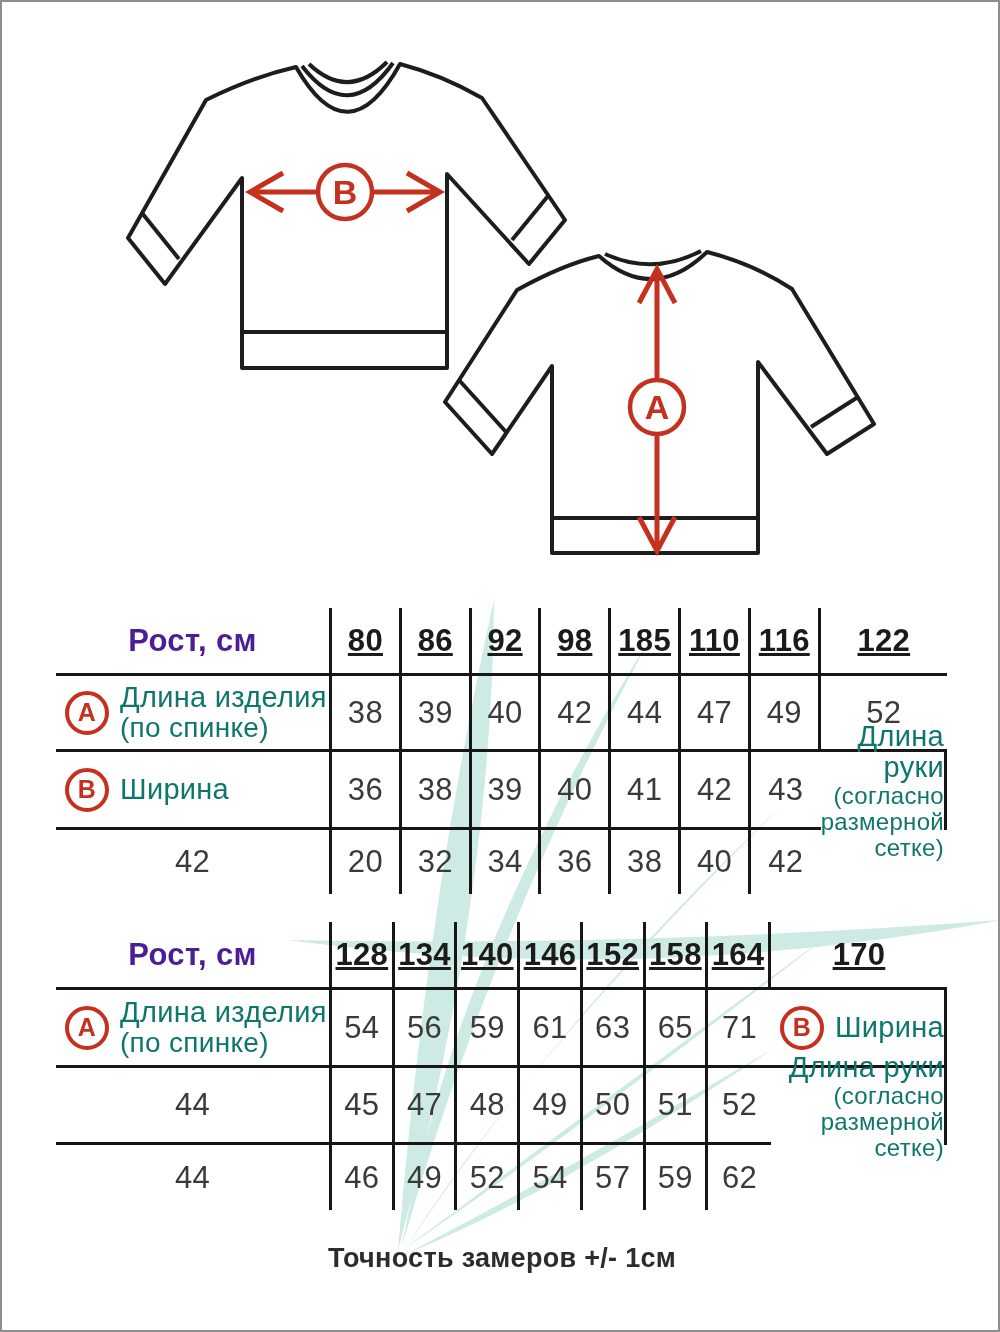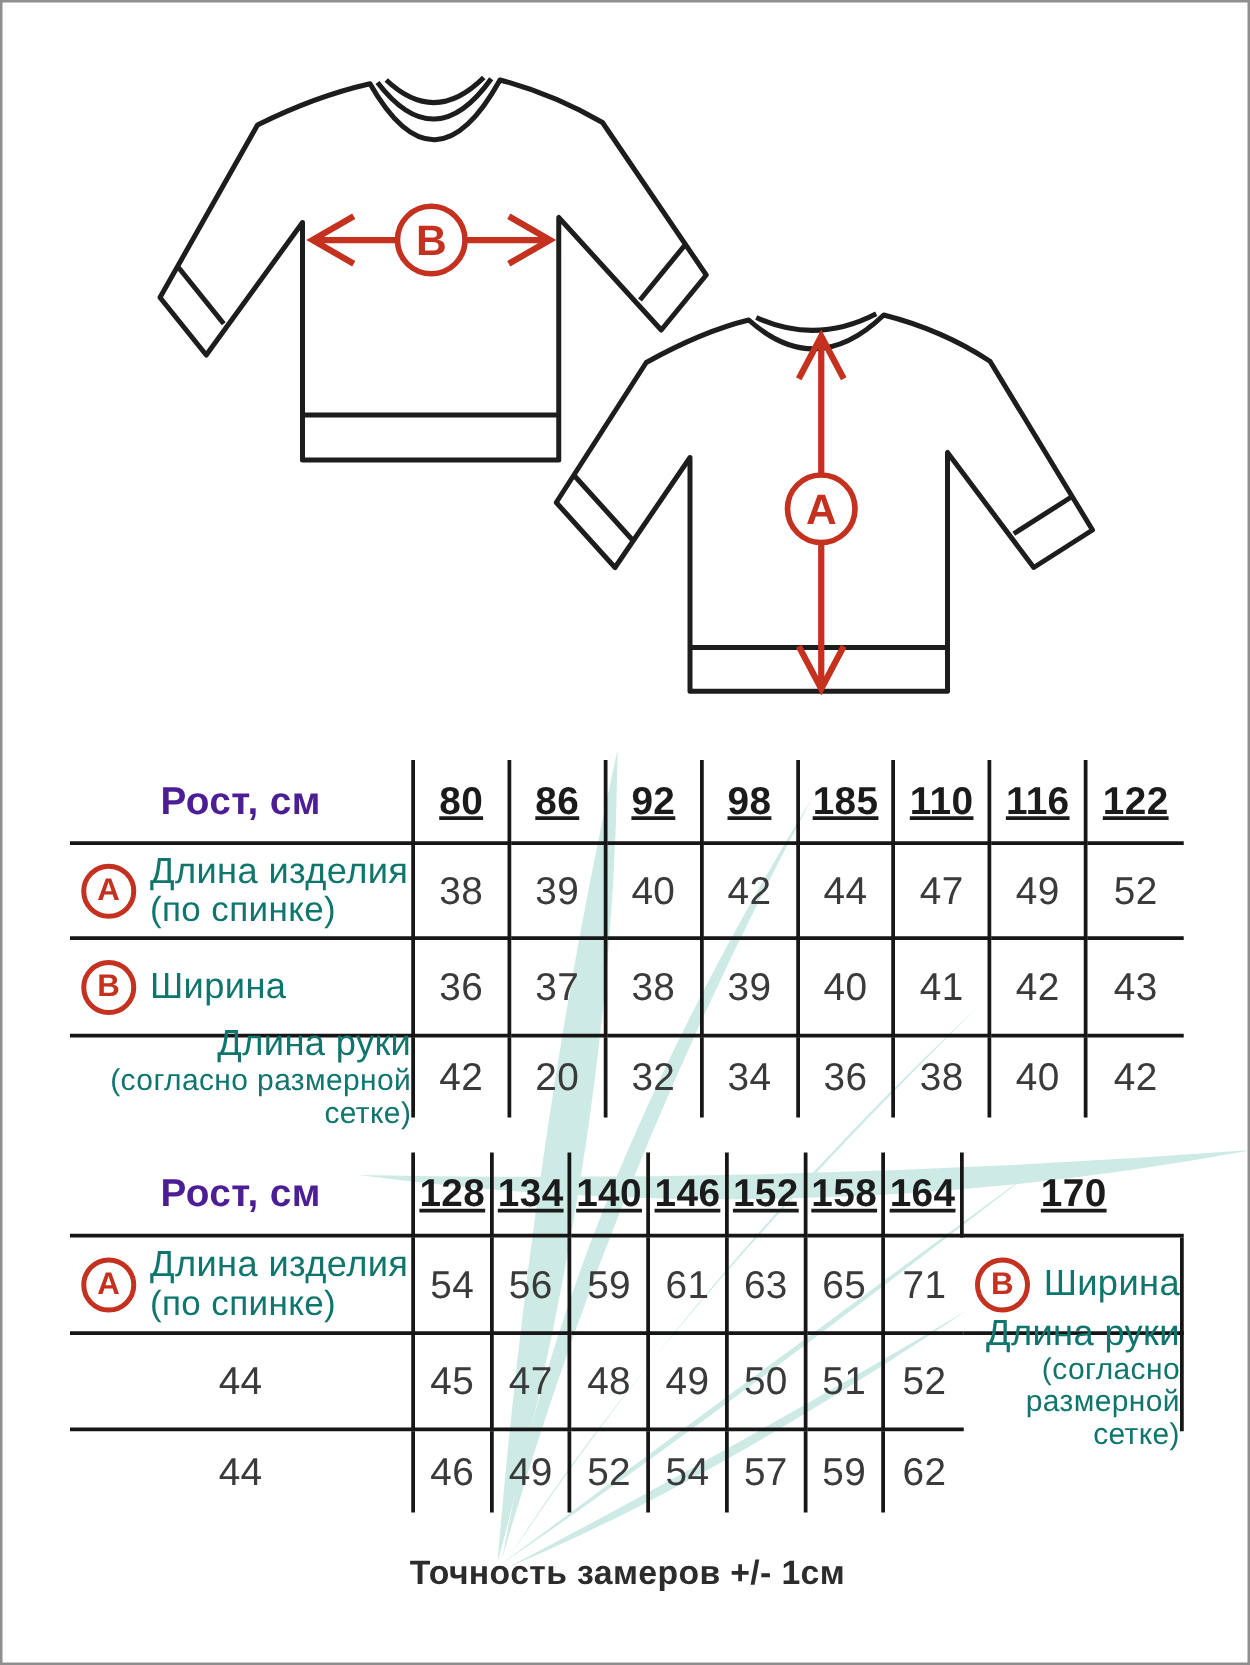--- a/index.html
+++ b/index.html
@@ -126,21 +126,20 @@
       <div class="cell value-cell">47</div>
       <div class="cell value-cell">49</div>
       <div class="cell value-cell col-last">52</div>
       <div class="cell label-cell row-label">
         <span class="badge">B</span>
         <div class="label-text">
           <div class="title">Ширина</div>
         </div>
       </div>
       <div class="cell value-cell">36</div>
-      <div class="cell value-cell">37</div>
       <div class="cell value-cell">38</div>
       <div class="cell value-cell">39</div>
       <div class="cell value-cell">40</div>
       <div class="cell value-cell">41</div>
       <div class="cell value-cell">42</div>
       <div class="cell value-cell col-last">43</div>
       <div class="cell label-cell row-label row-last centered">
         <div class="label-text">
           <div class="title">Длина руки</div>
           <div class="subtitle small">(согласно размерной сетке)</div>

